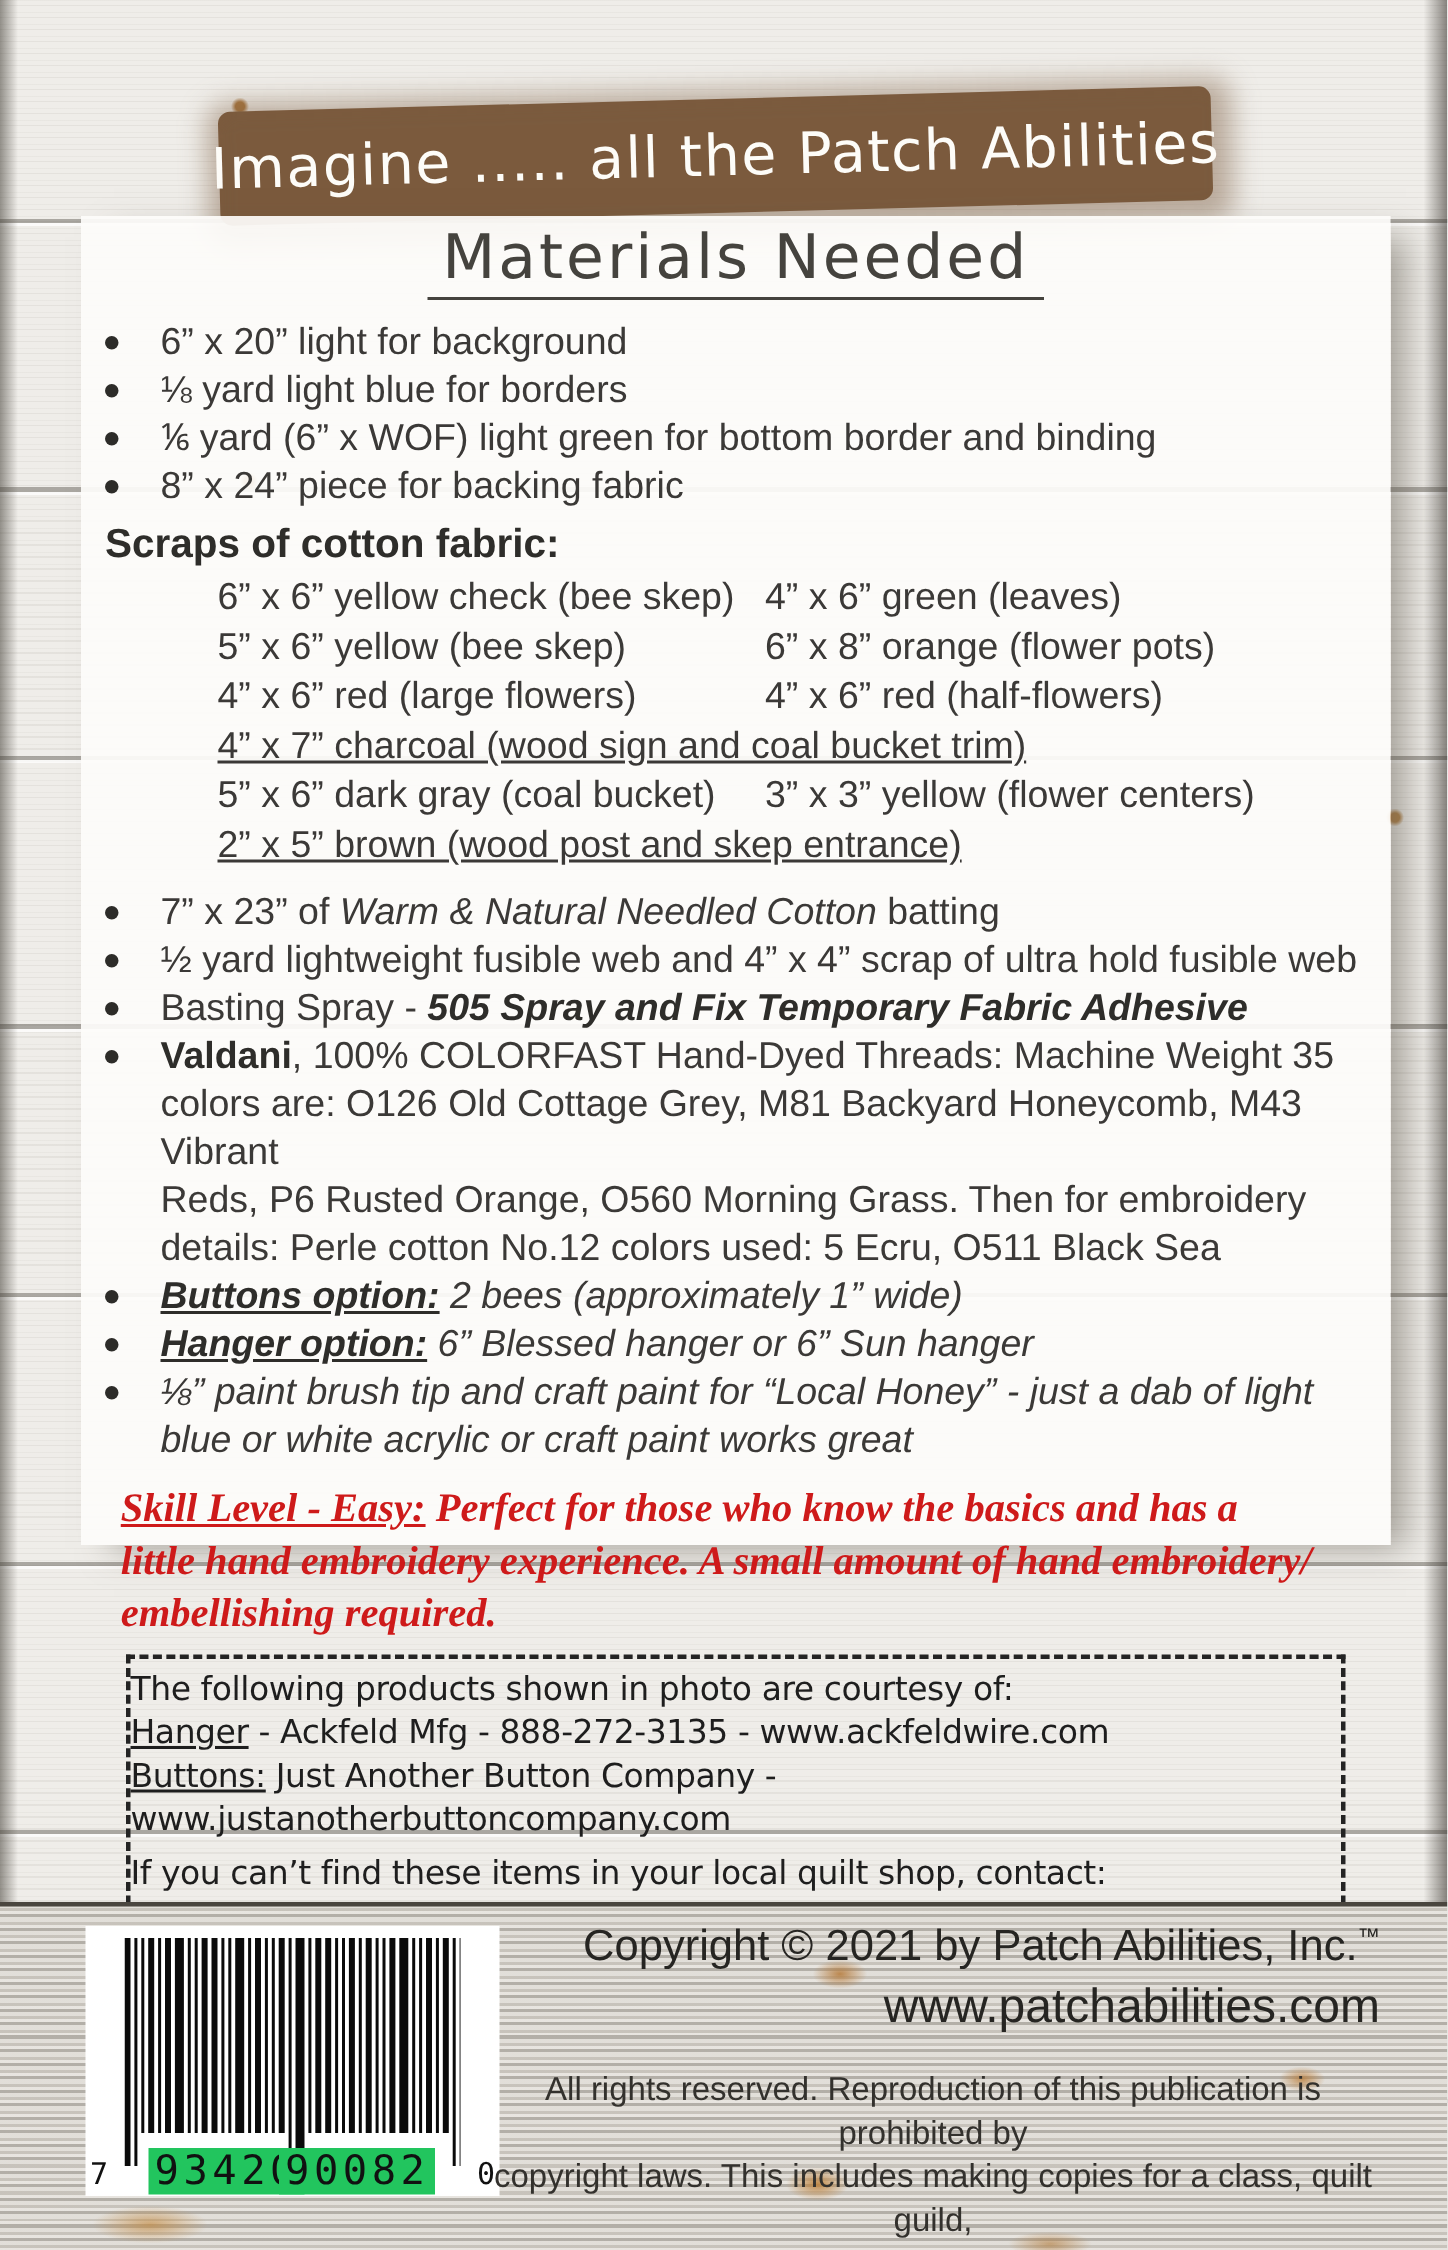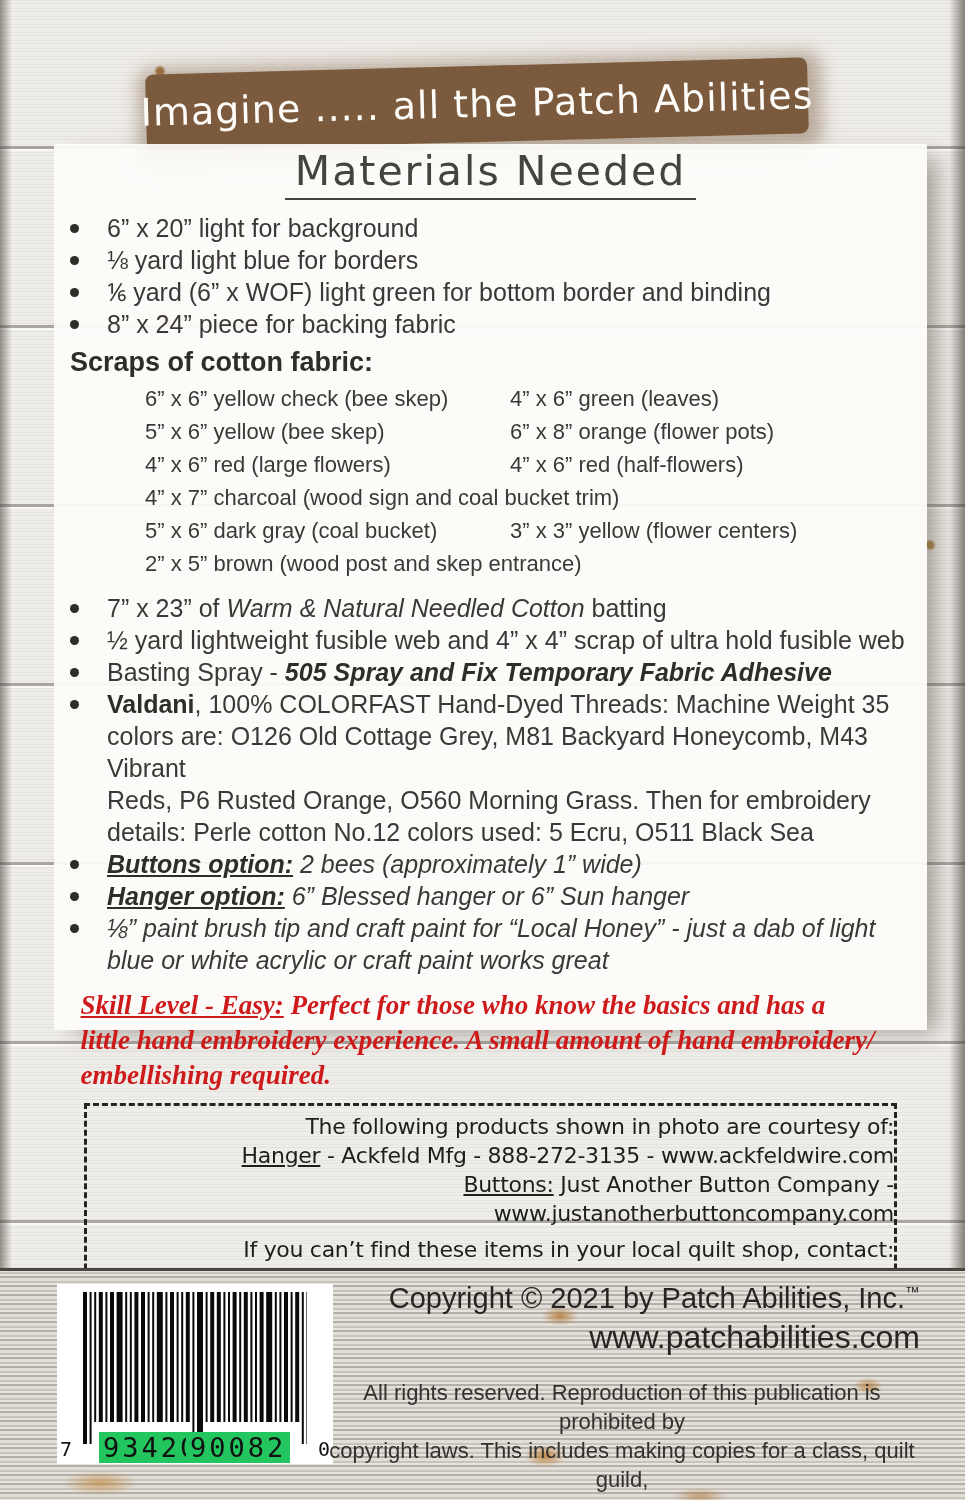--- a/index.html
+++ b/index.html
@@ -51,43 +51,43 @@
     font-size:41px;color:#45433e;letter-spacing:2px;
     border-bottom:2px solid #45433e;padding:0 10px 3px;
   }
 
   ul.blist{list-style:none;margin:12px 0 0 0;padding:0;}
   ul.blist li{display:flex;align-items:flex-start;line-height:32px;font-size:25px;padding-right:10px;}
   .dot{flex:0 0 auto;width:9px;height:9px;border-radius:50%;background:#2d2c29;margin:12px 28px 0 16px;}
   .li-text{flex:1 1 auto;}
 
   .scraps-head{margin:4px 0 0 16px;font-size:27px;font-weight:bold;color:#2e2d2a;line-height:36px;}
-  .scraps{margin:2px 0 0 91px;font-size:22px;}
+  .scraps{margin:2px 0 0 91px;font-size:25px;}
   .scraps-row{display:flex;line-height:33px;}
   .scraps-row .col1{width:365px;}
-  .scraps-row.full .col1{width:auto;}
+  .scraps-row.full .col1{width:auto;text-decoration:underline;}
 
   .list2{margin-top:8px;}
   .it{font-style:italic;}
   .bold{font-weight:bold;color:#2e2d2a;}
   .bi{font-weight:bold;font-style:italic;color:#2e2d2a;}
   .opt-label{font-weight:bold;font-style:italic;text-decoration:underline;color:#2e2d2a;}
 
   .skill{
     margin:12px auto 0;width:820px;
     font-family:"Liberation Serif",serif;font-weight:bold;font-style:italic;
     font-size:27px;line-height:35px;color:#ce1a1a;
   }
   .skill .lead{text-decoration:underline;}
 
   .products-box{
     margin:10px auto 0;width:807px;
     border:3px dashed #242424;
     padding:6px 0 9px;
-    text-align:right;color:#1e1e1e;
+    text-align:left;color:#1e1e1e;
     font-family:"DejaVu Sans",sans-serif;
     font-size:22px;line-height:29px;letter-spacing:-0.3px;
   }
   .products-box .u{text-decoration:underline;}
   .pb-gap{margin-top:7px;}
 
   
   .wood-bottom{
     position:absolute;left:0;top:1268px;width:965px;height:232px;
     border-top:3px solid #4a463f;

